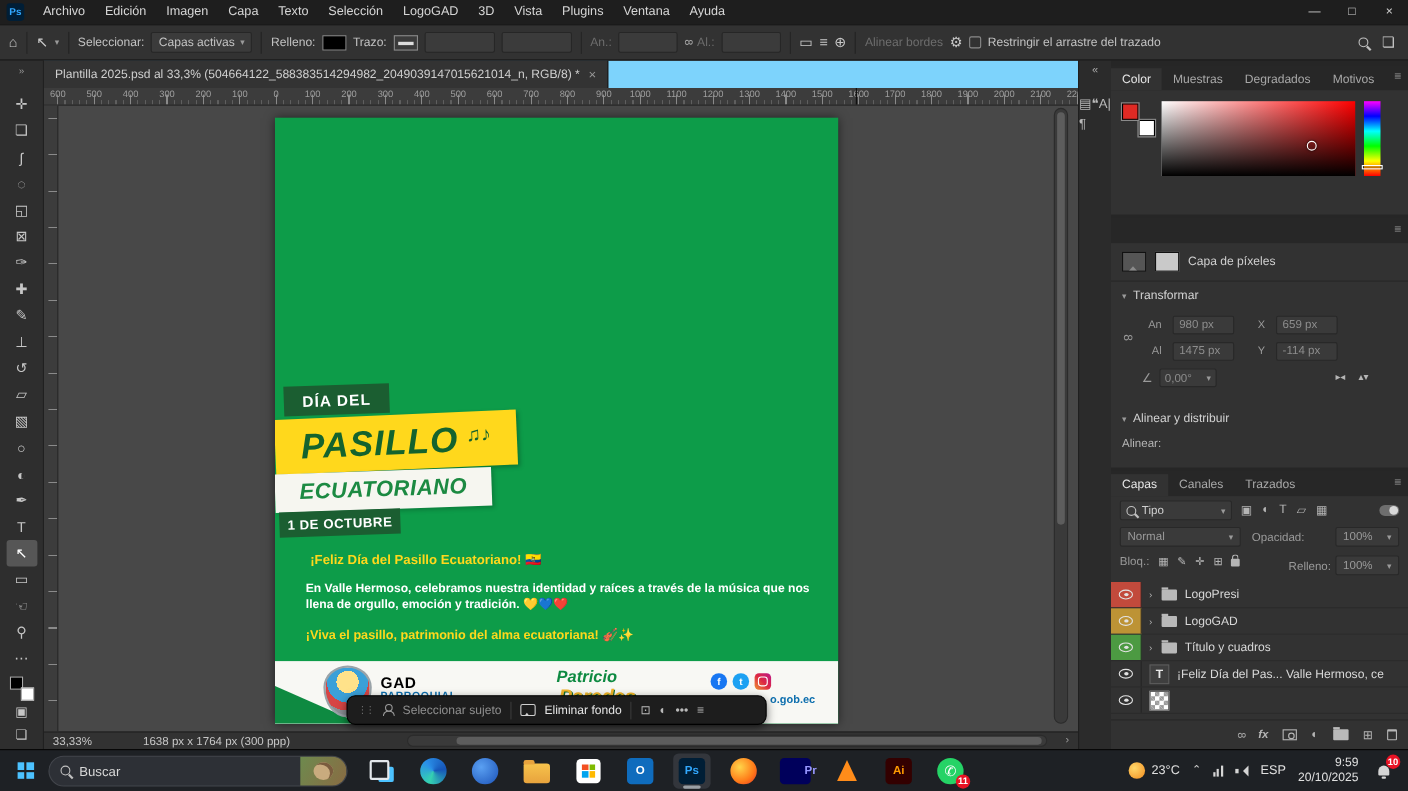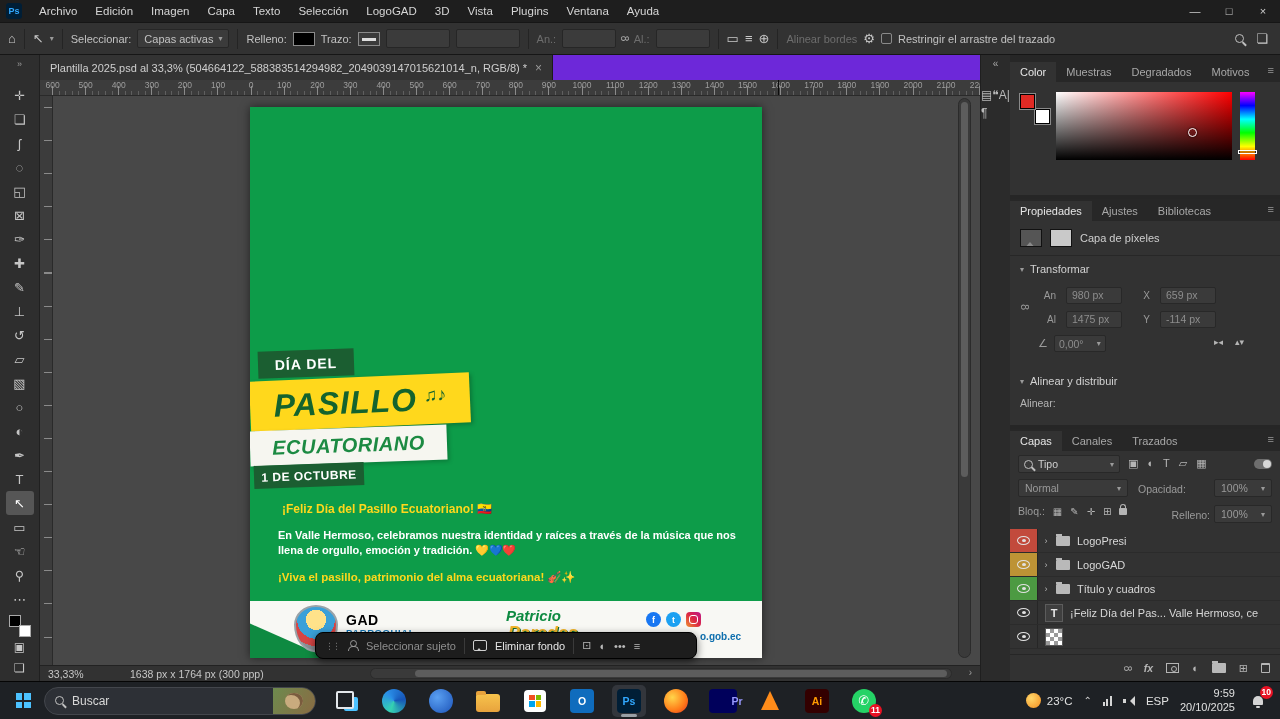--- a/index.html
+++ b/index.html
@@ -38,21 +38,21 @@
   .tb-collapse{color:#9a9a9a;font-size:9px;height:14px;margin-bottom:10px;}
   .tools-list{display:flex;flex-direction:column;align-items:center;}
   .tool{width:28px;height:24px;display:flex;align-items:center;justify-content:center;color:#c6c6c6;font-size:13px;border-radius:3px;}
   .tool.active{background:#565656;color:#fff;}
   .tb-colors{width:22px;height:22px;position:relative;margin-top:4px;flex:none;}
   .tb-fg{position:absolute;top:0;left:0;width:12px;height:12px;background:#000;border:1px solid #aaa;}
   .tb-bg{position:absolute;bottom:0;right:0;width:12px;height:12px;background:#fff;border:1px solid #aaa;}
   .tb-extra{color:#c6c6c6;font-size:12px;height:18px;margin-top:3px;}
 
   
-  .tabrow{position:absolute;left:40px;top:55px;width:940px;height:25px;background:#6d28d9;display:flex;z-index:6;}
+  .tabrow{position:absolute;left:40px;top:55px;width:940px;height:25px;background:#7dd3fc;display:flex;z-index:6;}
   .doc-tab{background:#333;border-right:1px solid #1b1b1b;display:flex;align-items:center;gap:8px;padding:0 10px;font-size:11px;color:#cfcfcf;white-space:nowrap;overflow:hidden;max-width:560px;}
   .tab-close{color:#999;font-size:12px;}
 
   
   .rulerH{position:absolute;left:40px;top:80px;width:940px;height:16px;background:#3c3c3c;border-bottom:1px solid #2a2a2a;overflow:hidden;z-index:6;
     background-image:
       repeating-linear-gradient(90deg,#8a8a8a 0 1px,transparent 1px 33.1px),
       repeating-linear-gradient(90deg,#5f5f5f 0 1px,transparent 1px 6.62px);
     background-size:100% 9px,100% 4px;background-position:12px bottom,12px bottom;background-repeat:no-repeat;}
   .ruler-labels{display:flex;margin-left:-4px;}
@@ -486,26 +486,20 @@
       <div class="sv">
         <span class="sv-marker"></span>
       </div>
       <div class="hue">
         <span class="hue-marker"></span>
       </div>
     </div>
 
     <div class="panel panel-props">
       <div class="ptabs">
-        <div class="ptabs-list">
-
-        <span class="ptab active">Propiedades</span>
-            <span class="ptab">Ajustes</span>
-            <span class="ptab">Bibliotecas</span>
-          </div>
         <span class="pmenu">≡</span>
       </div>
       <div class="pl-row">
         <span class="thumb-imgicon"></span>
         <span class="thumb-mask"></span>
         <span>Capa de píxeles</span>
       </div>
       <div class="pdiv"></div>
       <div class="sect-head head-transform">
         <span class="caret">▾</span>

